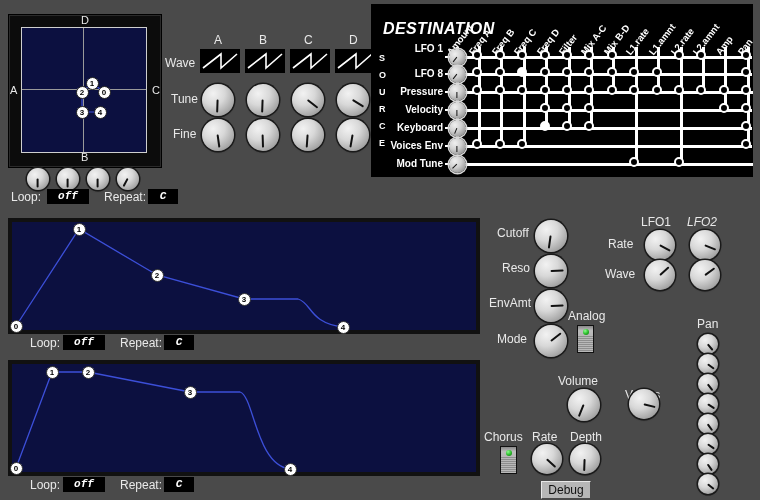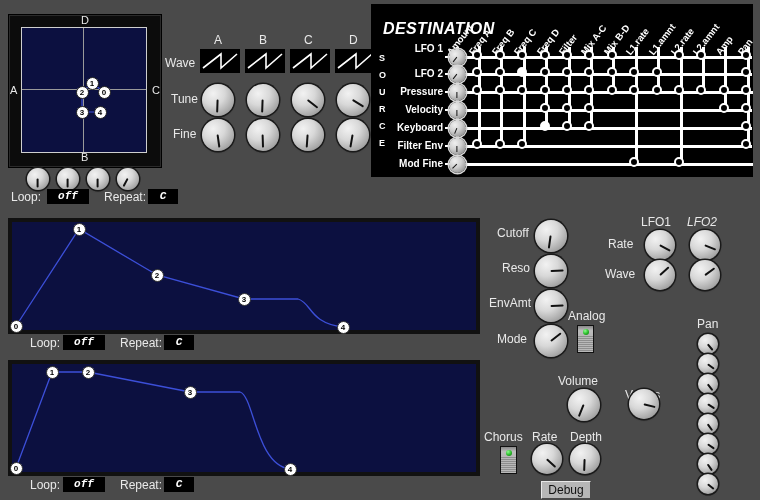--- a/index.html
+++ b/index.html
@@ -219,31 +219,31 @@
       <div class="srcword" style="top: 49px;">S</div>
       <div class="srcword" style="top: 66px;">O</div>
       <div class="srcword" style="top: 83px;">U</div>
       <div class="srcword" style="top: 100px;">R</div>
       <div class="srcword" style="top: 117px;">C</div>
       <div class="srcword" style="top: 134px;">E</div>
     </div>
   <div id="mx-rowlabels">
       <div class="rowlbl" style="right: 310px; left: 18px; top: 40px;">LFO 1</div>
       <div class="dash" style="left: 74px; top: 52px; width: 6px;"></div>
-      <div class="rowlbl" style="right: 310px; left: 18px; top: 65px;">LFO 2</div>
+      <div class="rowlbl" style="right: 310px; left: 18px; top: 65px;">LFO 8</div>
       <div class="dash" style="left: 74px; top: 69px; width: 6px;"></div>
       <div class="rowlbl" style="right: 310px; left: 18px; top: 83px;">Pressure</div>
       <div class="dash" style="left: 74px; top: 87px; width: 6px;"></div>
       <div class="rowlbl" style="right: 310px; left: 18px; top: 101px;">Velocity</div>
       <div class="dash" style="left: 74px; top: 105px; width: 6px;"></div>
       <div class="rowlbl" style="right: 310px; left: 18px; top: 119px;">Keyboard</div>
       <div class="dash" style="left: 74px; top: 123px; width: 6px;"></div>
-      <div class="rowlbl" style="right: 310px; left: 18px; top: 137px;">Filter Env</div>
+      <div class="rowlbl" style="right: 310px; left: 18px; top: 137px;">Voices Env</div>
       <div class="dash" style="left: 74px; top: 141px; width: 6px;"></div>
-      <div class="rowlbl" style="right: 310px; left: 18px; top: 155px;">Mod Fine</div>
+      <div class="rowlbl" style="right: 310px; left: 18px; top: 155px;">Mod Tune</div>
       <div class="dash" style="left: 74px; top: 159px; width: 6px;"></div>
     </div>
   <div id="mx-collabels">
       <div class="collbl" style="left: 82px; top: 42px;">Amount</div>
       <div class="collbl" style="left: 104.4px; top: 42px;">Freq A</div>
       <div class="collbl" style="left: 126.8px; top: 42px;">Freq B</div>
       <div class="collbl" style="left: 149.2px; top: 42px;">Freq C</div>
       <div class="collbl" style="left: 171.6px; top: 42px;">Freq D</div>
       <div class="collbl" style="left: 194px; top: 42px;">Filter</div>
       <div class="collbl" style="left: 216.4px; top: 42px;">Mix A-C</div>

